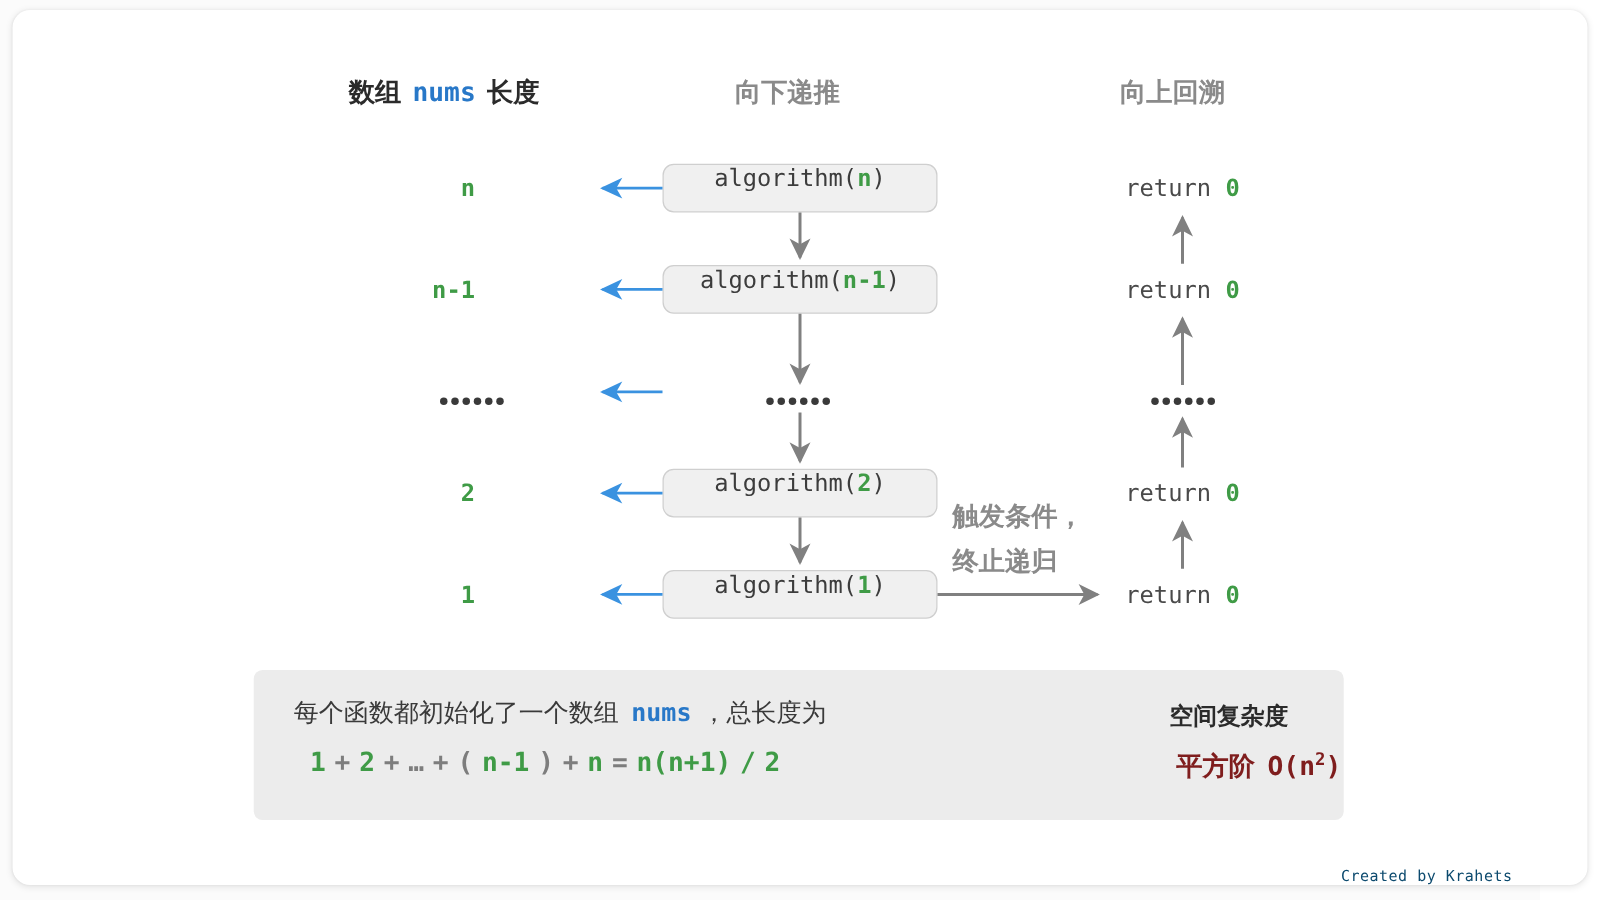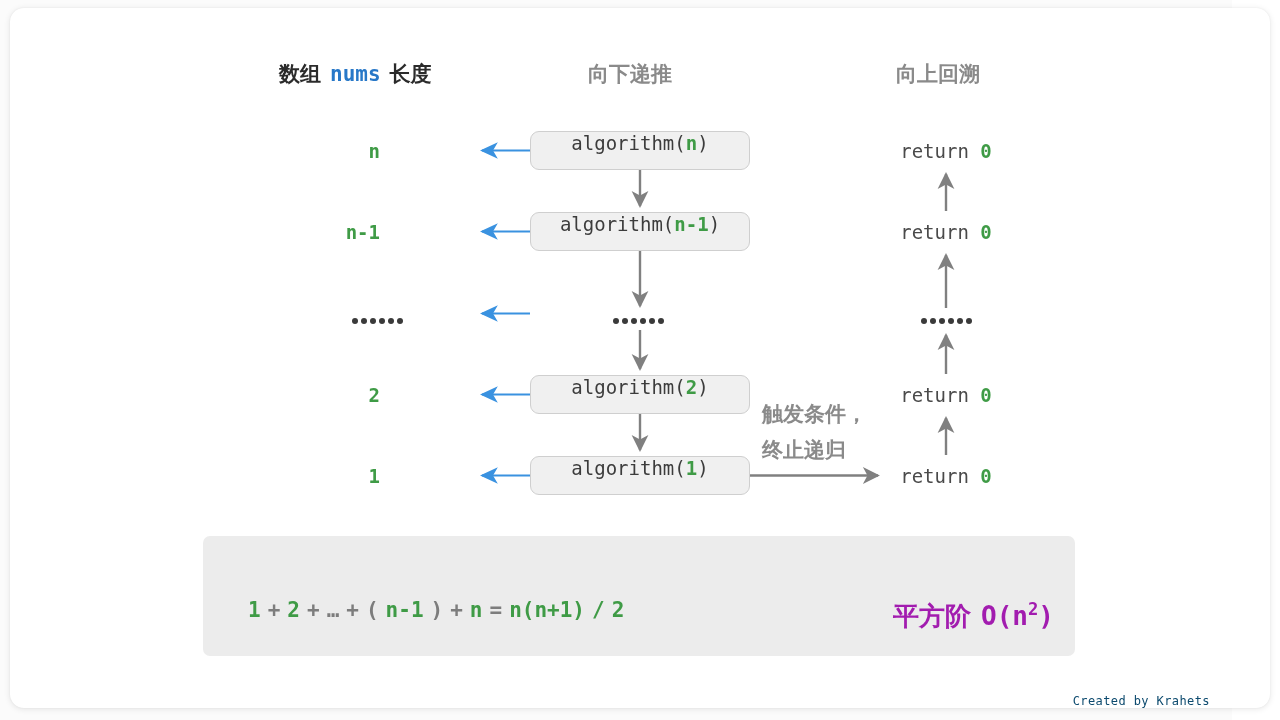--- a/index.html
+++ b/index.html
@@ -145,24 +145,24 @@
     font-weight: bold;
     font-size: 19px;
     color: #2b2b2b;
     white-space: nowrap;
   }
   .sum-result {
     position: absolute;
     left: 690px;
     top: 63px;
     width: 180px;
-    text-align: left;
-    font-weight: bold;
-    font-size: 26px;
-    color: #a21caf;
+    text-align: right;
+    font-weight: bold;
+    font-size: 21px;
+    color: #7f1d1d;
     white-space: nowrap;
   }
   .sum-result .bigo { font-family: "DejaVu Sans Mono", monospace; }
   .sum-result sup { font-size: 0.66em; }
 
   
   #footer {
     position: absolute;
     right: 22px;
     bottom: 12px;
@@ -312,23 +312,27 @@
       <line x1="946" y1="308" x2="946" y2="255"></line>
       <line x1="946" y1="211" x2="946" y2="174"></line>
     </g>
 
     <g>
       <path d="M801,589 L826,589 L826,579 L849,598 L826,617 L826,607 L801,607 Z" fill="#c9c9c9"></path>
     </g>
   </svg>
 
   <div id="summary">
+    <div class="sum-line1">
+      <span class="cjk">每个函数都初始化了一个数组</span><span style="display:inline-block;width:10px"></span><span class="nums">nums</span><span style="display:inline-block;width:8px"></span><span class="cjk">，总长度为</span>
+    </div>
 
     <div class="sum-line2"><span>1</span><span style="display: inline-block; width: 7px;"></span><span class="op">+</span><span style="display: inline-block; width: 7px;"></span><span>2</span><span style="display: inline-block; width: 7px;"></span><span class="op">+</span><span style="display: inline-block; width: 7px;"></span><span class="op">…</span><span style="display: inline-block; width: 7px;"></span><span class="op">+</span><span style="display: inline-block; width: 7px;"></span><span class="op">(</span><span style="display: inline-block; width: 7px;"></span><span>n-1</span><span style="display: inline-block; width: 7px;"></span><span class="op">)</span><span style="display: inline-block; width: 7px;"></span><span class="op">+</span><span style="display: inline-block; width: 7px;"></span><span>n</span><span style="display: inline-block; width: 7px;"></span><span class="op">=</span><span style="display: inline-block; width: 7px;"></span><span>n(n+1)</span><span style="display: inline-block; width: 7px;"></span><span>/</span><span style="display: inline-block; width: 7px;"></span><span>2</span><span style="display: inline-block; width: 7px;"></span></div>
 
+    <div class="sum-title">空间复杂度</div>
 
     <div class="sum-result">
       <span>平方阶</span><span style="display:inline-block;width:10px"></span><span class="bigo"><span>O(n</span><sup>2</sup><span>)</span></span>
     </div>
   </div>
 
   <div id="footer">Created by Krahets</div>
 </div>
 
 </body></html>

